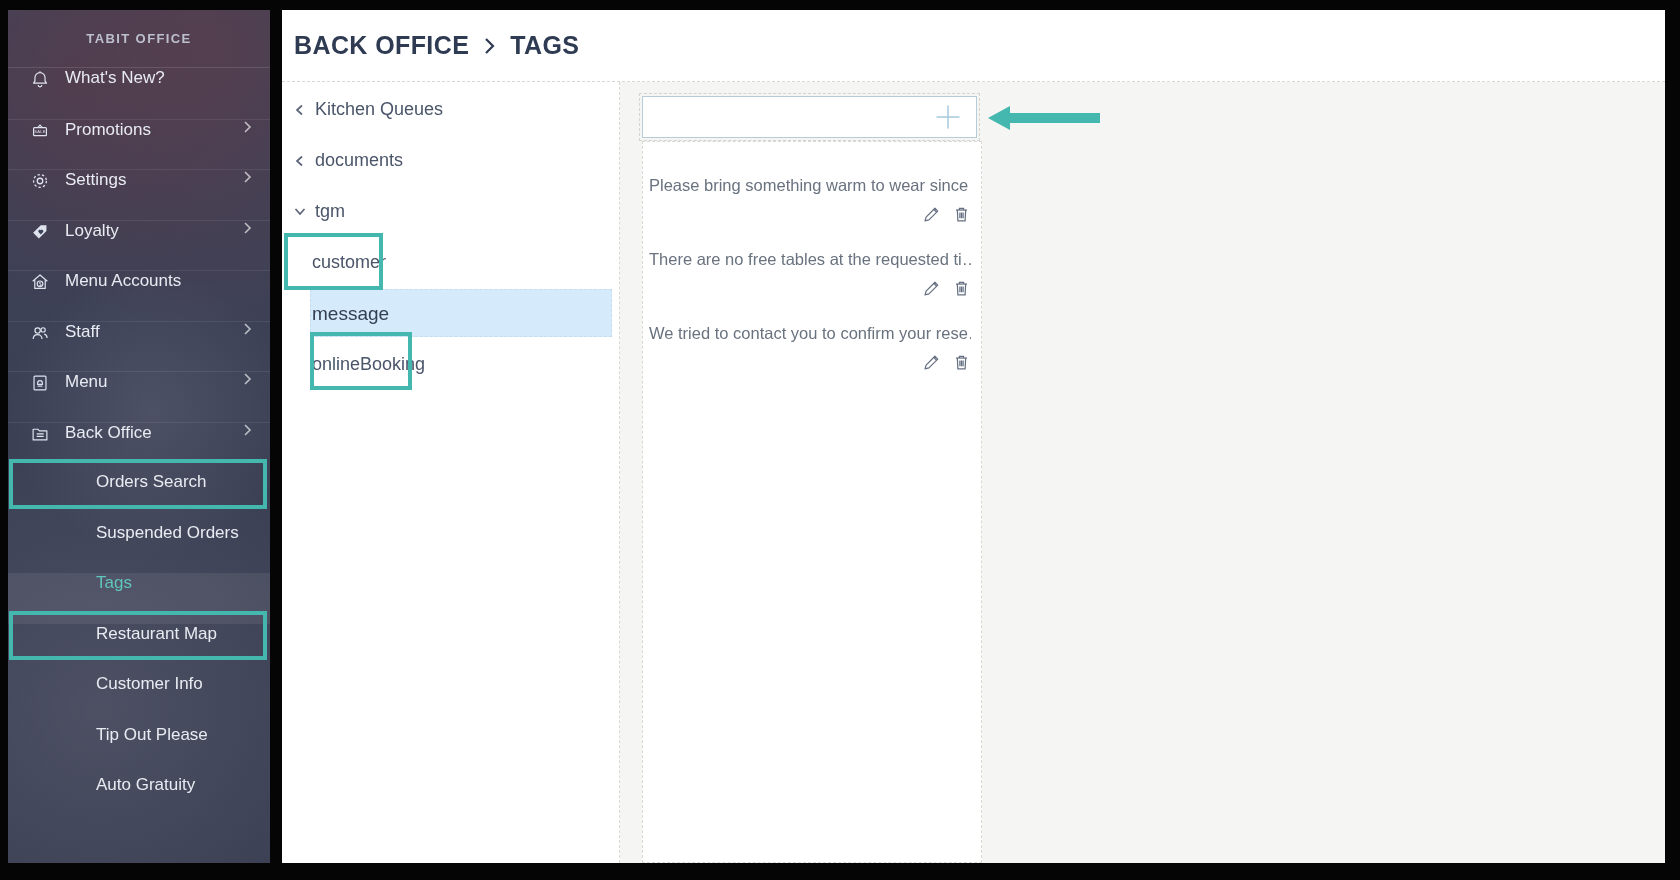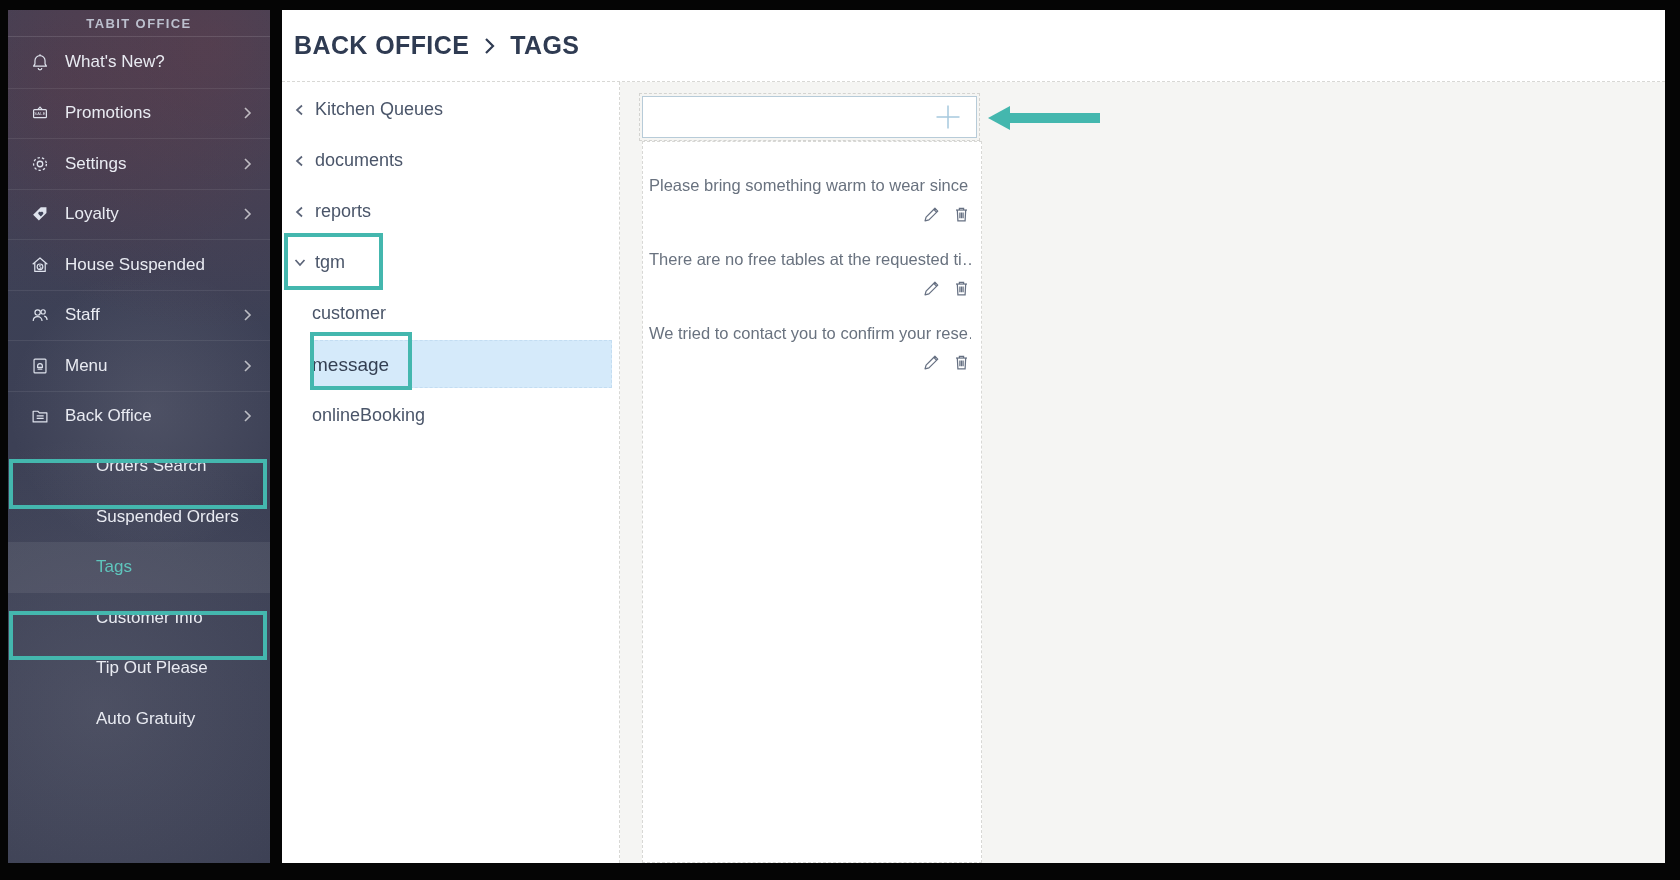--- a/index.html
+++ b/index.html
@@ -10,24 +10,24 @@
   
   .sidebar { position:relative; width:262px; height:100%; flex:none; color:#e9ebf2; overflow:hidden;
     background:
       radial-gradient(circle at 78% 4%, rgba(122,58,66,.33), transparent 34%),
       radial-gradient(circle at 20% 9%, rgba(110,52,60,.22), transparent 28%),
       radial-gradient(circle at 55% 47%, rgba(168,168,178,.16), transparent 30%),
       radial-gradient(circle at 35% 82%, rgba(160,160,172,.18), transparent 38%),
       linear-gradient(#3e4258,#3a3e52);
   }
   .side-gap { width:12px; height:100%; flex:none; background:#050505; }
-  .side-header { height:27px; display:flex; align-items:center; justify-content:center;
+  .side-header { height:58px; display:flex; align-items:center; justify-content:center;
     font-size:13px; font-weight:bold; letter-spacing:1.4px; color:#bcc0ce;
     border-bottom:1px solid rgba(255,255,255,.12); }
-  .sitem { height:50.5px; display:flex; align-items:center; padding:0 18px 0 21px;
+  .sitem { height:50.5px; display:flex; align-items:flex-start; padding:0 18px 0 21px;
     font-size:17px; color:#e9ebf2; cursor:pointer; }
   .sitem.divider { border-top:1px solid rgba(255,255,255,.08); }
   .sitem.sub { padding-left:88px; }
   .sitem.active { background:rgba(255,255,255,.07); color:#5fc5bd; }
   .sitem .icn { width:22px; height:22px; margin-right:14px; flex:none; display:flex;
     align-items:center; justify-content:center; }
   .sitem .chev { margin-left:auto; display:flex; opacity:.65; }
 
   
   .abox { position:absolute; border:4px solid #44b7ae; pointer-events:none; z-index:8; }
@@ -150,21 +150,21 @@
 
     <div class="sitem divider">
       <span class="icn">
         <svg width="22" height="22" viewBox="0 0 24 24" fill="none" stroke="#dfe3ed" stroke-width="1.3" stroke-linejoin="round">
             <path d="M4 11.2 12 4.3l8 6.9"></path>
             <path d="M6.3 9.8V19h11.4V9.8"></path>
             <circle cx="12" cy="14" r="3.1"></circle>
             <text x="12" y="15.9" text-anchor="middle" font-size="5.4" fill="#dfe3ed" stroke="none" font-family="Liberation Sans, sans-serif">$</text>
           </svg>
       </span>
-      <span>House Suspended</span>
+      <span>Menu Accounts</span>
     </div>
 
     <div class="sitem divider">
       <span class="icn">
         <svg width="22" height="22" viewBox="0 0 24 24" fill="none" stroke="#dfe3ed" stroke-width="1.3">
             <circle cx="15.4" cy="8.6" r="2.3"></circle>
             <path d="M16.6 13.3c2 .5 3.1 2.1 3.1 4.2"></path>
             <circle cx="9.4" cy="9.4" r="2.9"></circle>
             <path d="M4.6 18.6c0-2.9 2.1-4.8 4.8-4.8s4.8 1.9 4.8 4.8"></path>
           </svg>
@@ -209,20 +209,23 @@
     </div>
 
     <div class="sitem sub">
       <span>Orders Search</span>
     </div>
     <div class="sitem sub">
       <span>Suspended Orders</span>
     </div>
     <div class="sitem sub active">
       <span>Tags</span>
+    </div>
+    <div class="sitem sub">
+      <span>Restaurant Map</span>
     </div>
     <div class="sitem sub">
       <span>Customer Info</span>
     </div>
     <div class="sitem sub">
       <span>Tip Out Please</span>
     </div>
     <div class="sitem sub">
       <span>Auto Gratuity</span>
     </div>
@@ -259,28 +262,20 @@
       <div class="trow">
         <span class="tchev">
             <svg width="11" height="12" viewBox="0 0 11 12" fill="none" stroke="#5b6478" stroke-width="1.7">
               <polyline points="8,1.5 3,6 8,10.5"></polyline>
             </svg>
           </span>
         <span class="tlabel">documents</span>
       </div>
       <div class="trow">
         <span class="tchev">
-            <svg width="11" height="12" viewBox="0 0 11 12" fill="none" stroke="#5b6478" stroke-width="1.7">
-              <polyline points="8,1.5 3,6 8,10.5"></polyline>
-            </svg>
-          </span>
-        <span class="tlabel">reports</span>
-      </div>
-      <div class="trow">
-        <span class="tchev">
             <svg width="12" height="11" viewBox="0 0 12 11" fill="none" stroke="#5b6478" stroke-width="1.7">
               <polyline points="1.5,3 6,8 10.5,3"></polyline>
             </svg>
           </span>
         <span class="tlabel">tgm</span>
       </div>
       <div class="trow sub">
         <span class="tlabel">customer</span>
       </div>
       <div class="trow sub selected">

